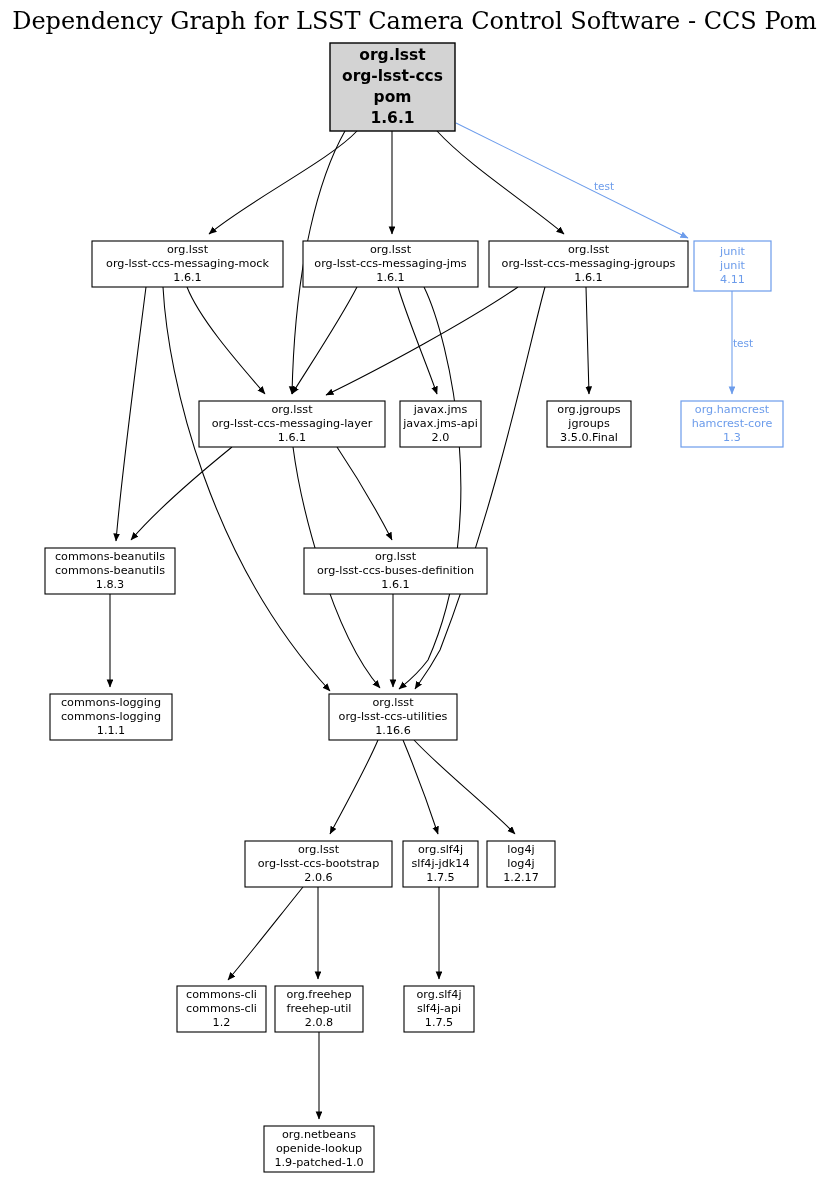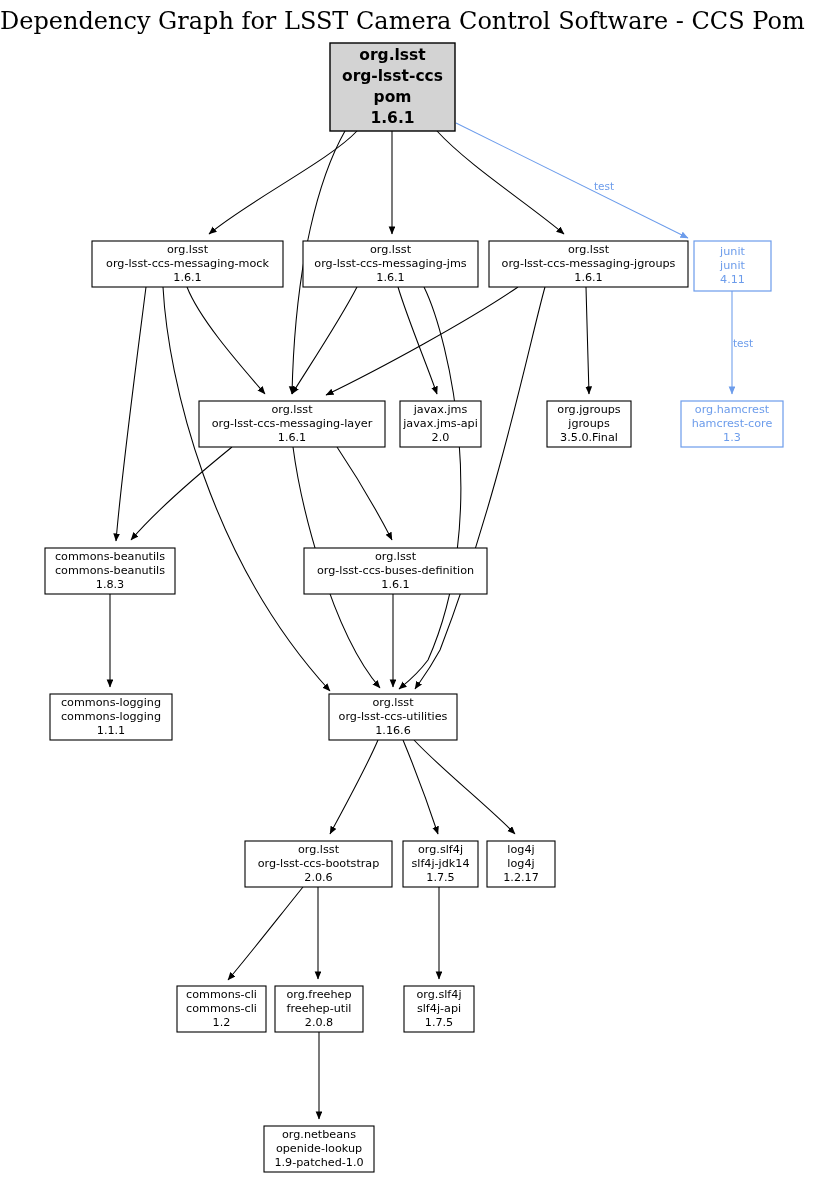--- a/index.html
+++ b/index.html
@@ -12,20 +12,21 @@
     height: 1187px;
     position: relative;
     font-family: "DejaVu Sans", sans-serif;
     overflow: hidden;
   }
   #graph-title {
     position: absolute;
     top: 0;
     left: 0;
     width: 829px;
+    text-align: center;
     font-family: "DejaVu Serif", serif;
     font-size: 24px;
     color: #000000;
     line-height: 34px;
     padding-top: 4px;
     white-space: nowrap;
     letter-spacing: 0px;
   }
   svg#graph-canvas {
     position: absolute;

